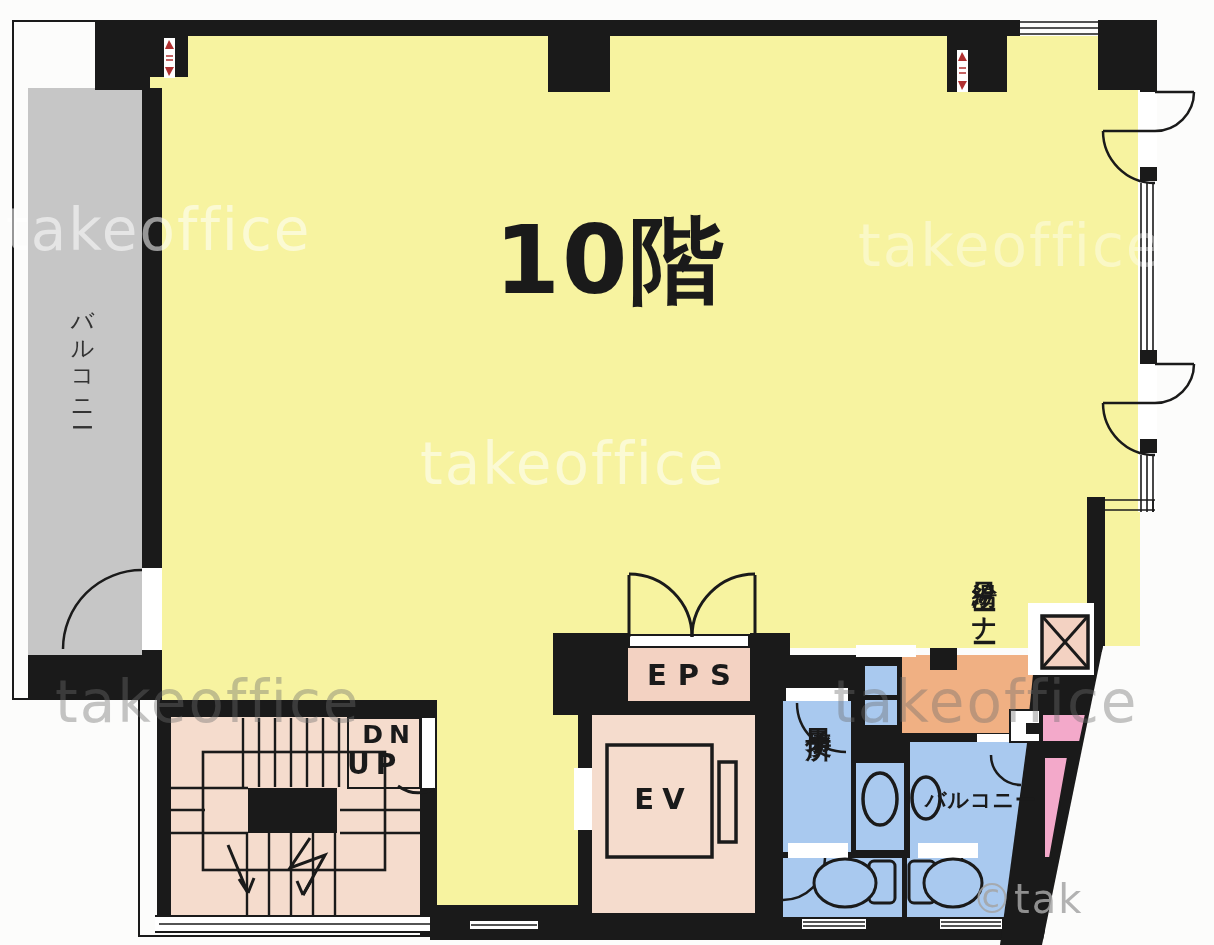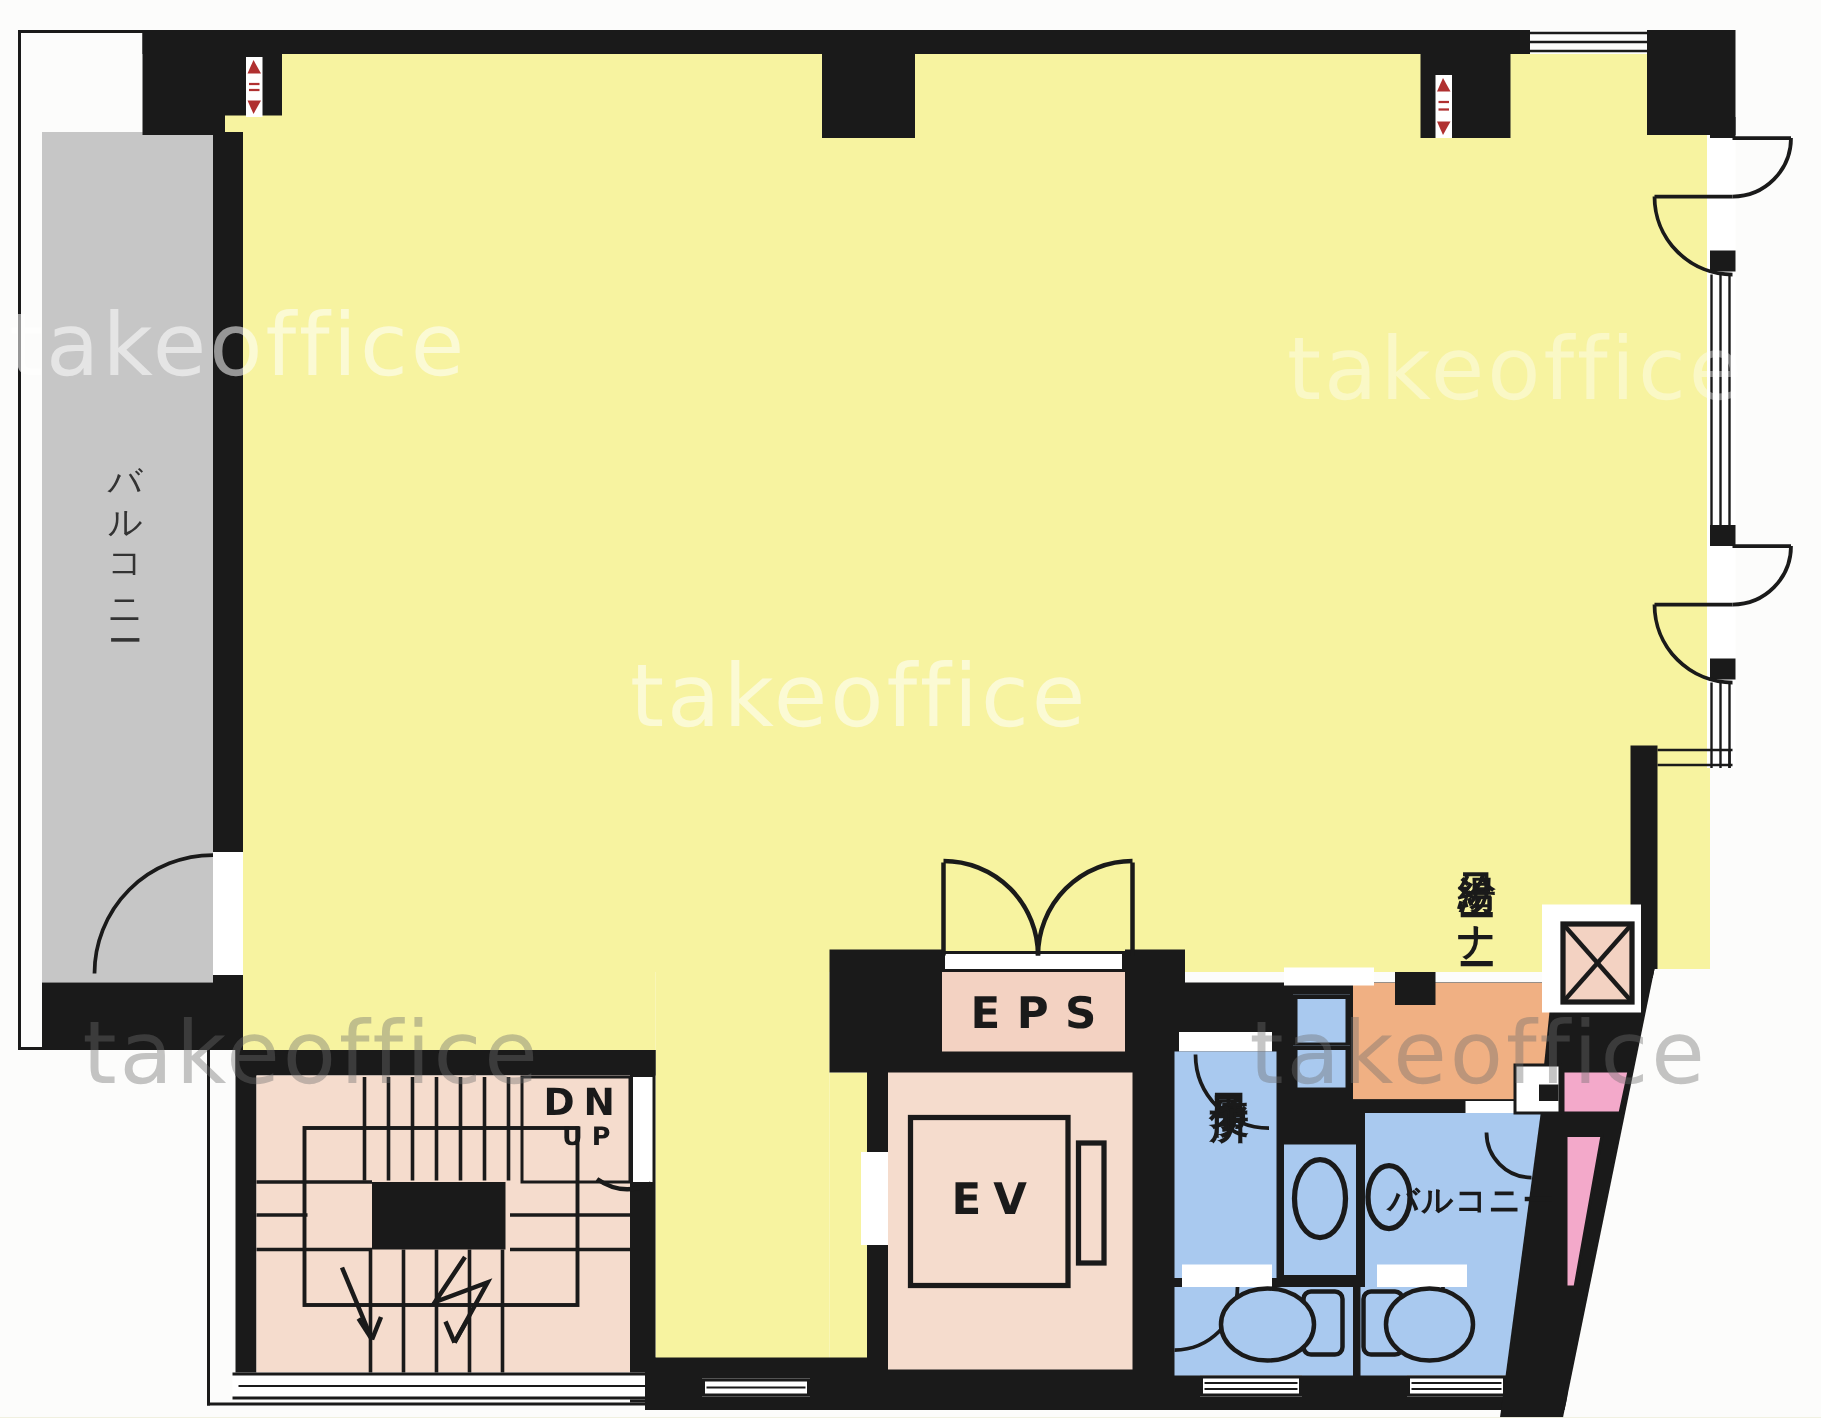--- a/index.html
+++ b/index.html
@@ -223,28 +223,30 @@
     </g>
     <g>
       <rect x="957" y="50" width="11" height="42" fill="#ffffff"></rect>
       <polygon points="962,52 958,61 967,61" fill="#b03030"></polygon>
       <polygon points="962,90 958,81 967,81" fill="#b03030"></polygon>
       <line x1="959" y1="68" x2="966" y2="68" stroke="#b03030" stroke-width="1.5"></line>
       <line x1="959" y1="73" x2="966" y2="73" stroke="#b03030" stroke-width="1.5"></line>
     </g>
   </svg>
 
+  <div class="label" style="left:460px;top:198px;width:300px;text-align:center;font-size:94px;font-weight:600;letter-spacing:2px">10階</div>
   <div class="label vtext" style="left:68px;top:295px;height:170px;font-size:23px;letter-spacing:4px;color:#333">バルコニー</div>
   <div class="label" style="left:350px;top:720px;width:66px;text-align:right;font-size:25px;font-weight:700;letter-spacing:6px">DN</div>
-  <div class="label" style="left:347px;top:748px;width:66px;text-align:right;font-size:17px;font-weight:700;letter-spacing:6px">UP</div>
+  <div class="label" style="left:347px;top:748px;width:66px;text-align:left;font-size:28px;font-weight:700;letter-spacing:6px">UP</div>
   <div class="label" style="left:628px;top:658px;width:122px;text-align:center;font-size:29px;font-weight:600;letter-spacing:11px;text-indent:11px">EPS</div>
   <div class="label" style="left:607px;top:782px;width:105px;text-align:center;font-size:29px;font-weight:600;letter-spacing:8px;text-indent:8px">EV</div>
   <div class="label vtext" style="left:802px;top:708px;height:145px;font-size:26px;font-weight:600;letter-spacing:2px">男子便所</div>
   <div class="label" style="left:925px;top:786px;font-size:21px;font-weight:600;letter-spacing:1px">バルコニー</div>
   <div class="label vtext" style="left:968px;top:562px;height:170px;font-size:25px;font-weight:600;letter-spacing:2px">給湯コーナー</div>
 
   <div class="wm" style="left:6px;top:196px;color:rgba(255,255,255,0.55)">takeoffice</div>
   <div class="wm" style="left:858px;top:212px;width:356px;color:rgba(255,255,255,0.4)">takeoffice</div>
   <div class="wm" style="left:420px;top:430px;color:rgba(255,255,255,0.55)">takeoffice</div>
   <div class="wm" style="left:55px;top:668px;color:rgba(110,110,110,0.4)">takeoffice</div>
   <div class="wm" style="left:833px;top:668px;width:381px;color:rgba(110,110,110,0.4)">takeoffice</div>
+  <div class="wm" style="left:972px;top:876px;font-size:40px;color:rgba(165,165,165,0.85)">©tak</div>
 
 </div>
 
 </body></html>

